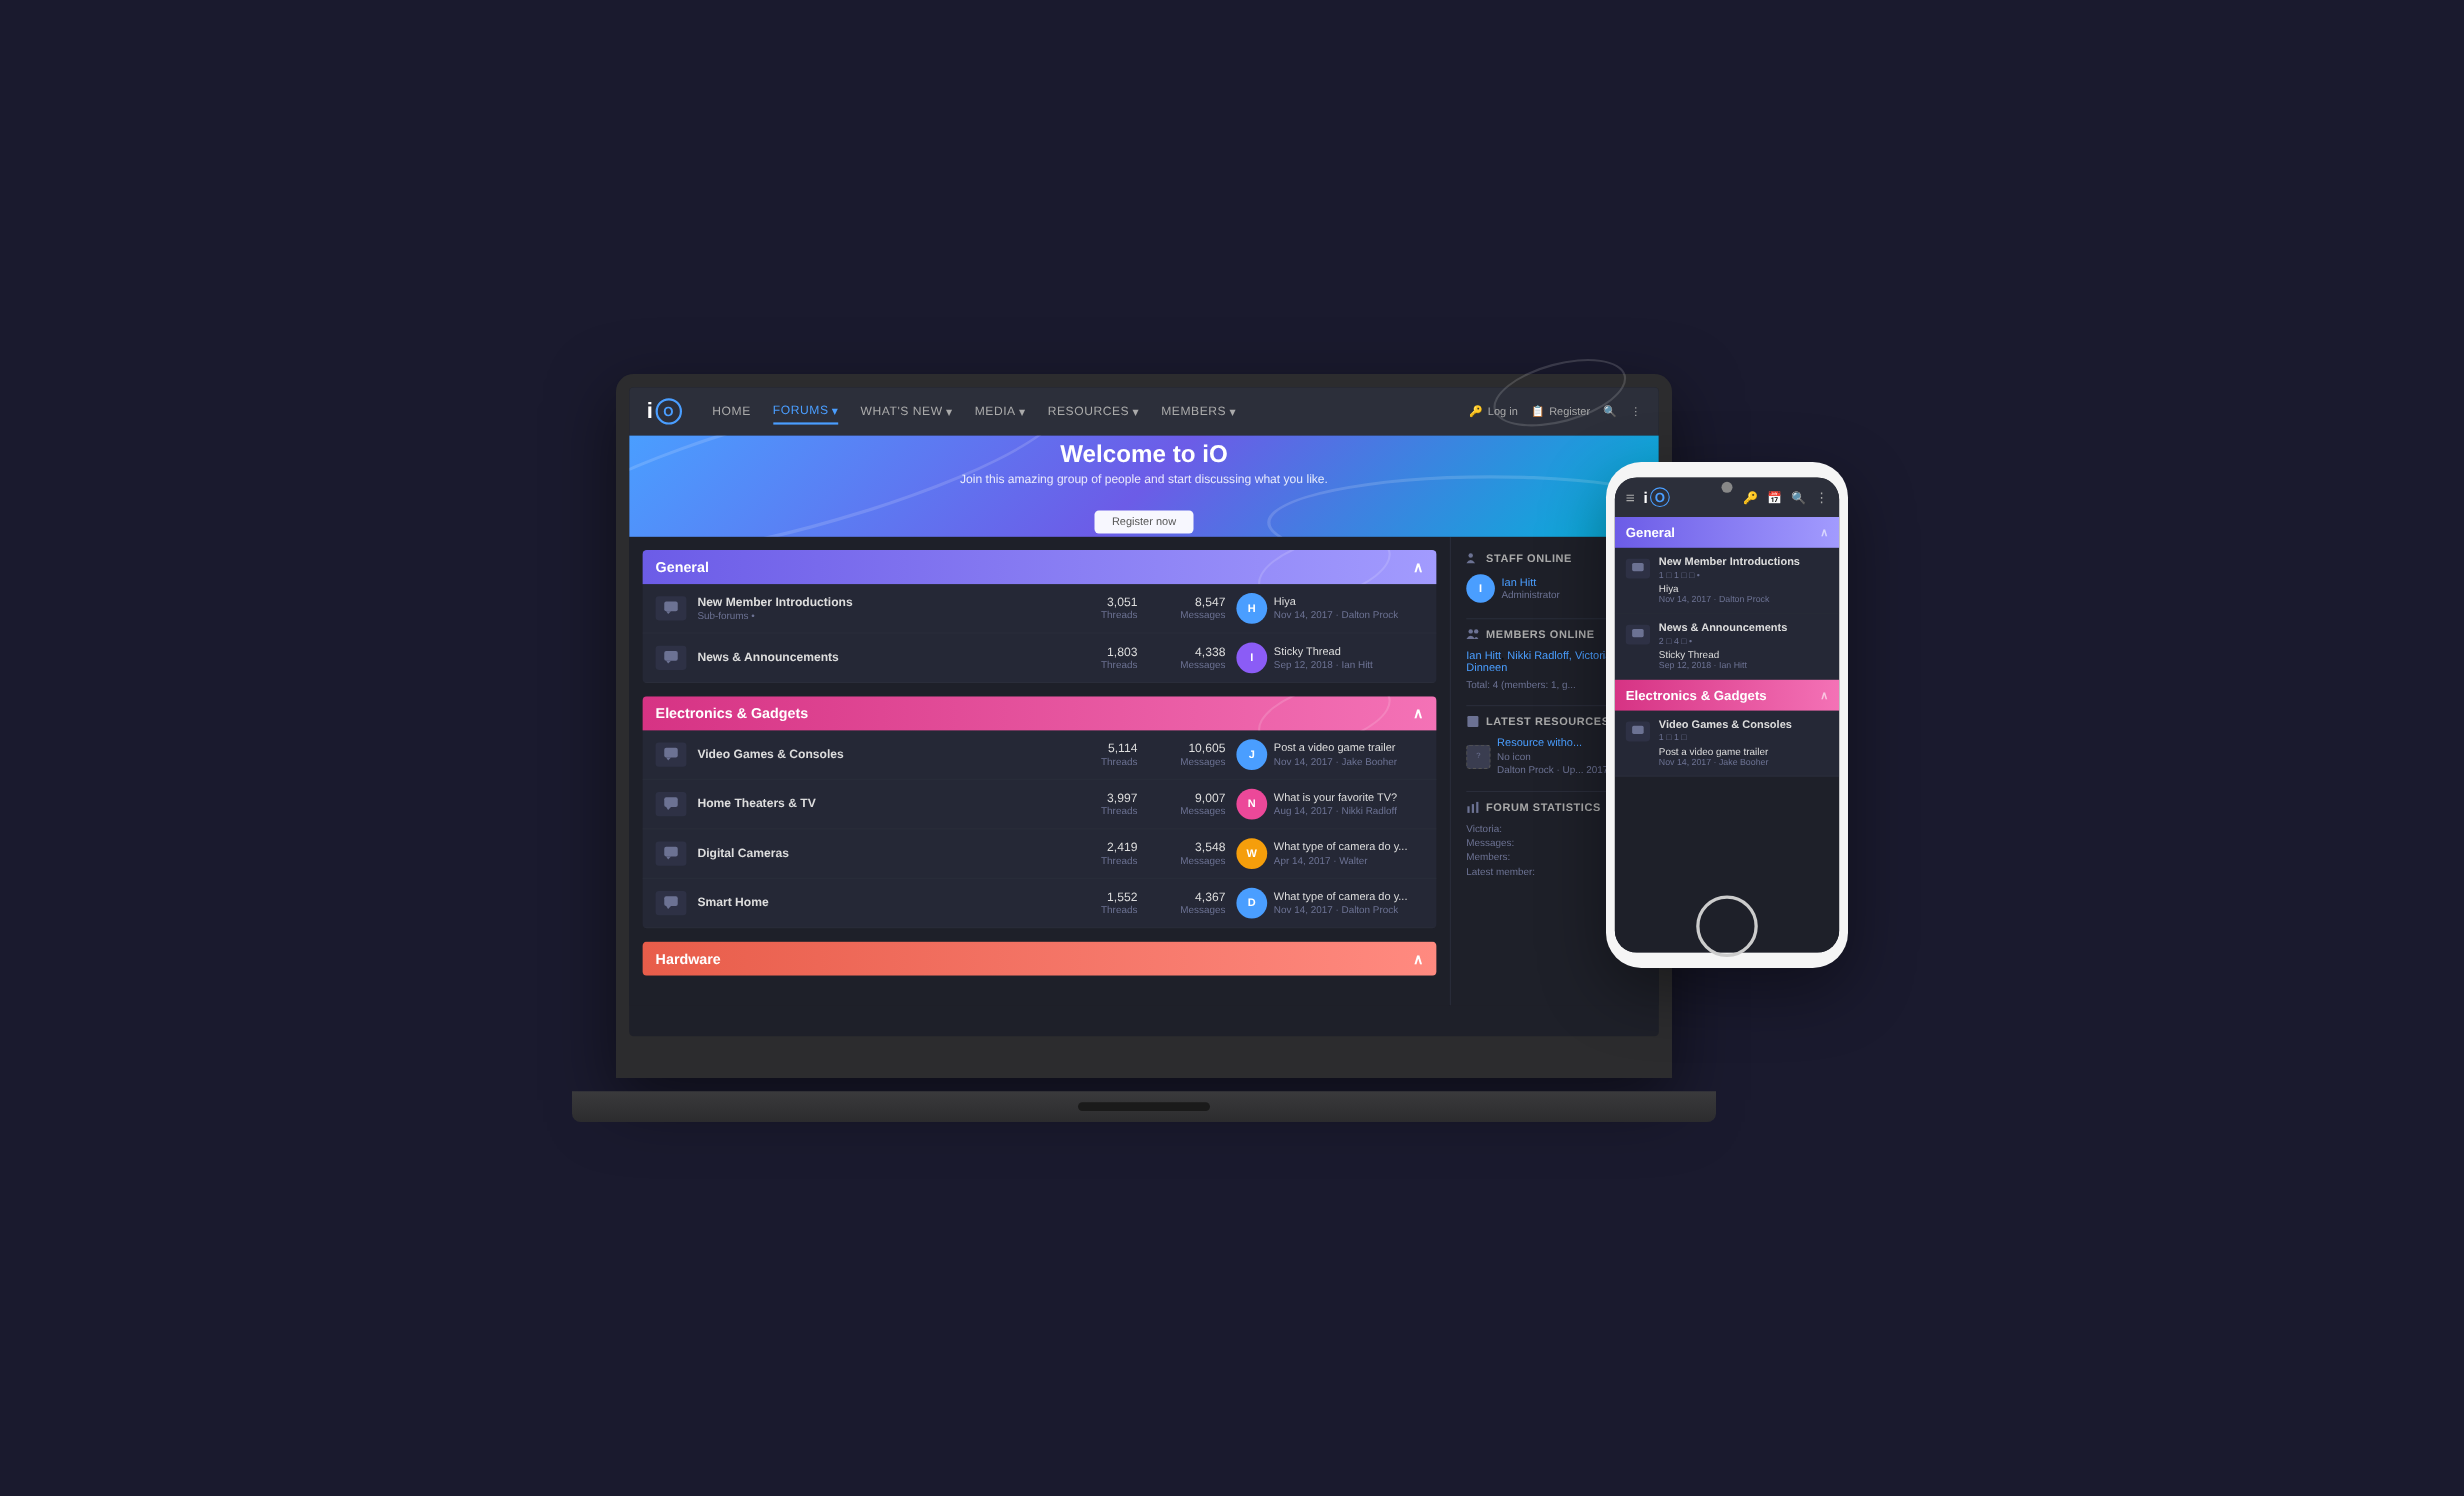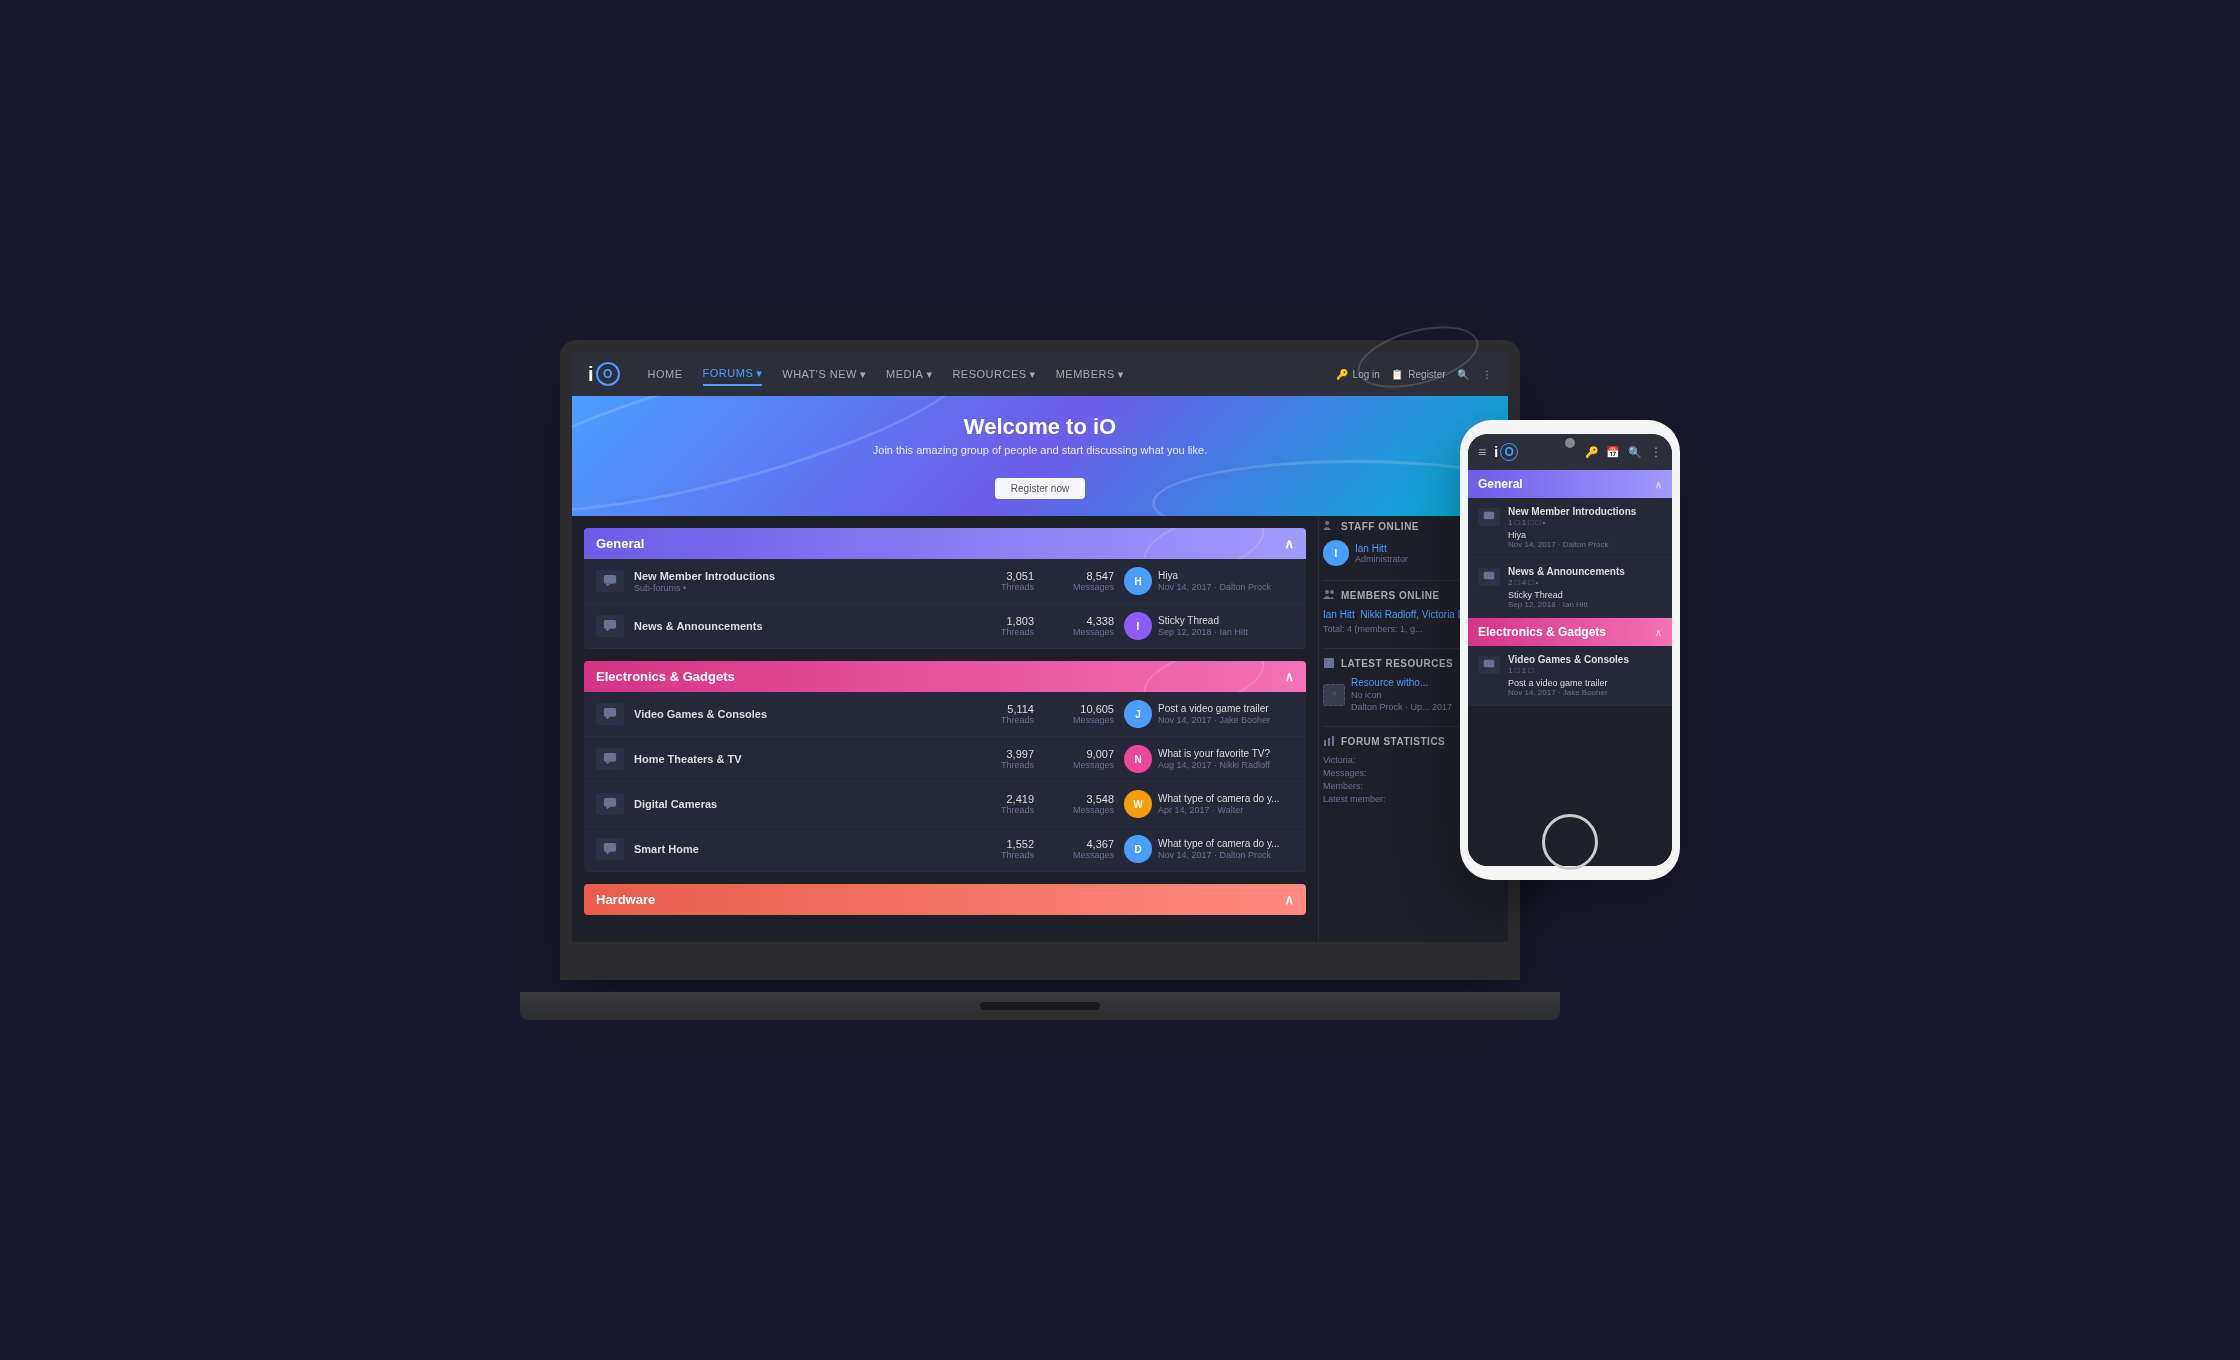--- a/index.html
+++ b/index.html
@@ -182,21 +182,21 @@
       color: #aaa;
       font-size: 10px;
       display: flex;
       align-items: center;
       gap: 4px;
       cursor: pointer;
     }
 
     
     .hero {
-      height: 120px;
+      height: 92px;
       background: linear-gradient(135deg, #4a9eff 0%, #6c5ce7 50%, #00b4d8 100%);
       display: flex;
       flex-direction: column;
       align-items: center;
       justify-content: center;
       position: relative;
       overflow: hidden;
     }
 
     .hero::before {
@@ -259,21 +259,21 @@
       flex: 1;
       padding: 12px;
       overflow-y: auto;
       background: #1e2029;
     }
 
     .sidebar {
       width: 190px;
       background: #1e2029;
       border-left: 1px solid #2a2d3a;
-      padding: 4px;
+      padding: 14px;
       overflow-y: auto;
     }
 
     
     .category {
       margin-bottom: 12px;
       border-radius: 4px;
       overflow: hidden;
     }
 

